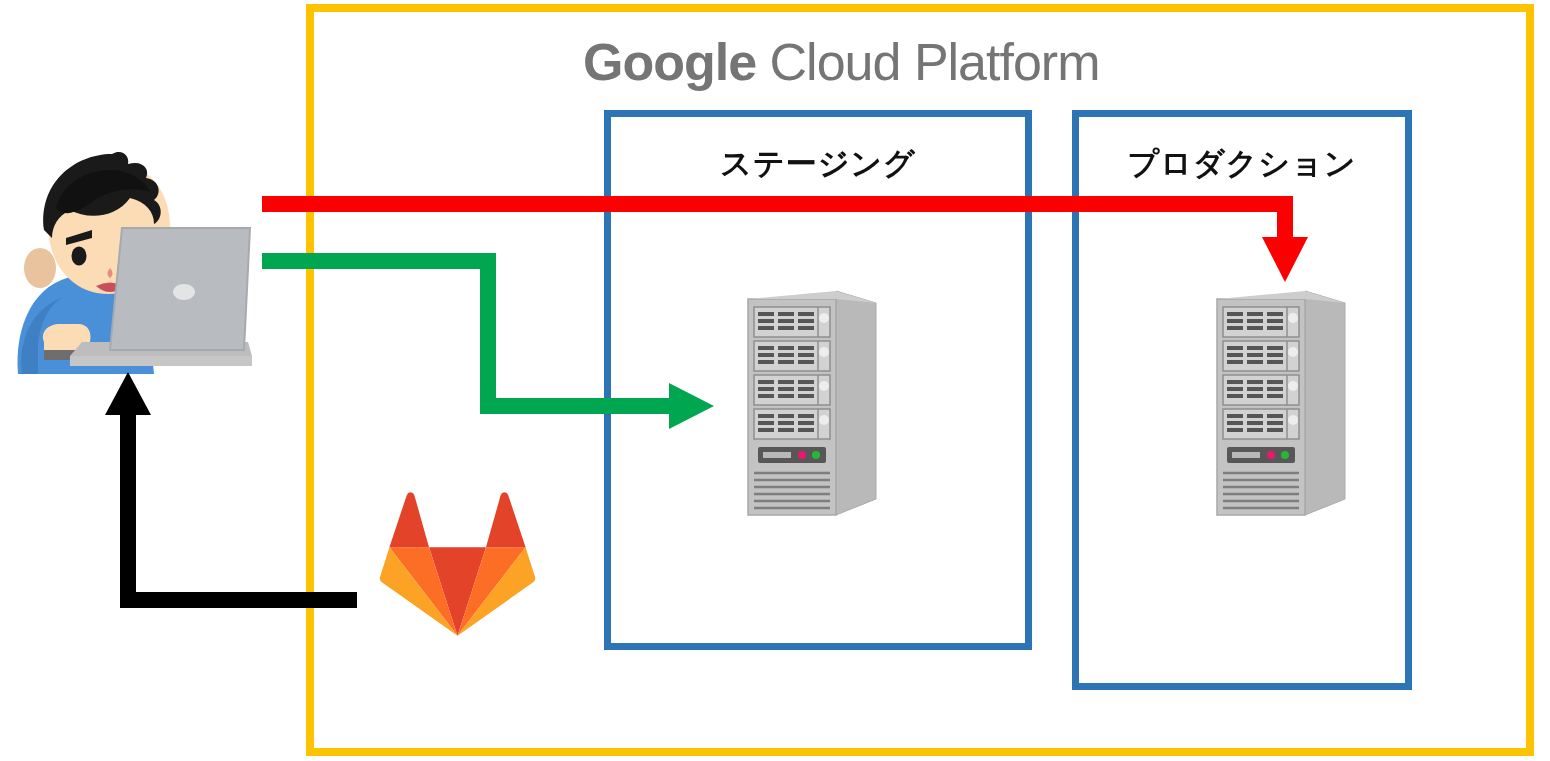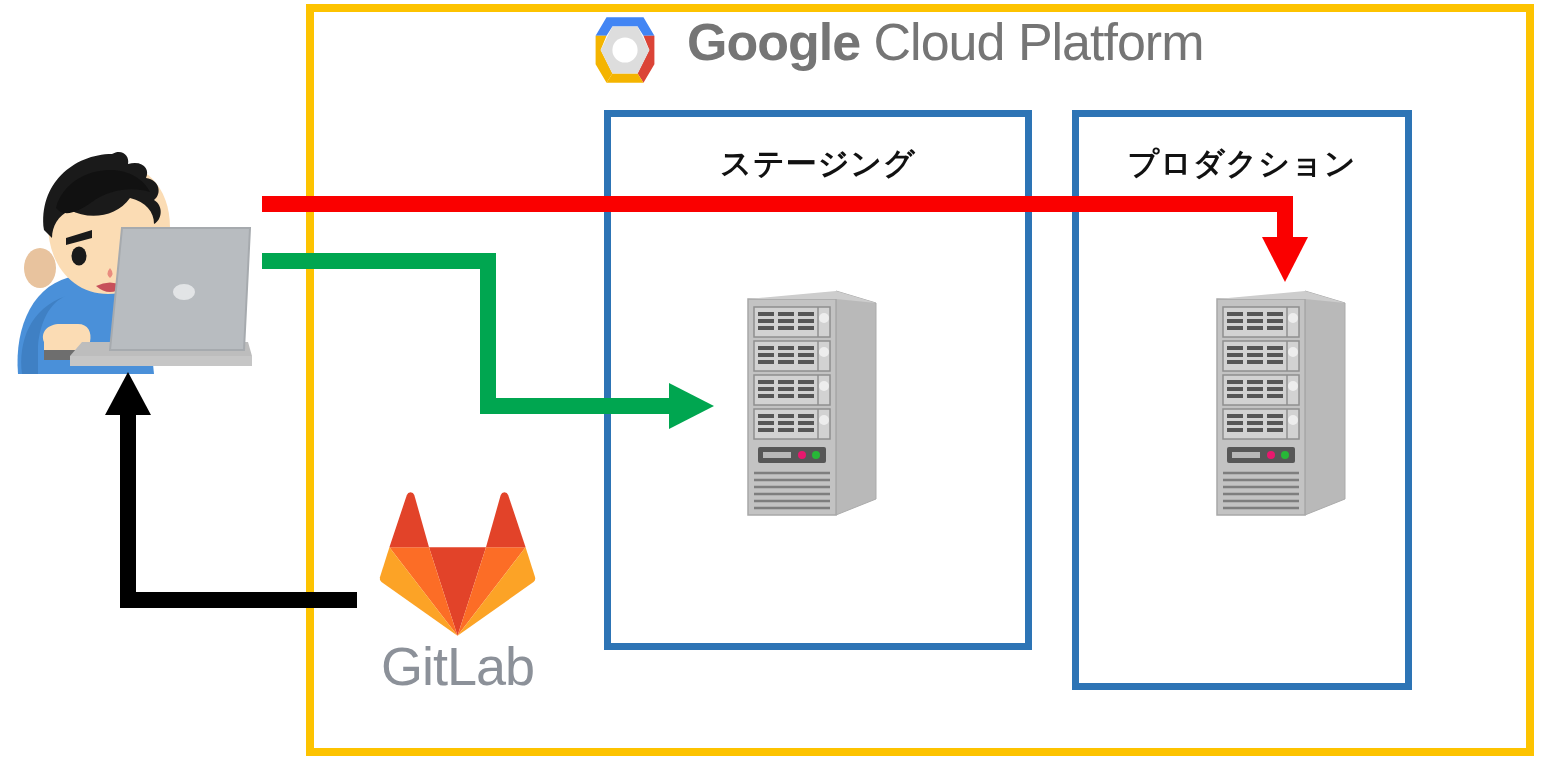--- a/index.html
+++ b/index.html
@@ -31,21 +31,23 @@
     background: transparent;
   }
 
   
   .gcp-brand {
     position: absolute;
     left: 583px;
     top: 12px;
     height: 76px;
     display: flex;
+    align-items: center;
     gap: 20px;
+    flex-direction: column;
   }
   .gcp-logo {
     width: 84px;
     height: 76px;
     display: block;
   }
   .gcp-text {
     font-size: 52px;
     color: #757575;
     letter-spacing: -1px;
@@ -282,21 +284,20 @@
   <div class="gitlab">
     <svg class="gitlab-logo" viewBox="0 0 100 96">
       <path d="M50 94 L68 38 L32 38 Z" fill="#E24329"></path>
       <path d="M50 94 L32 38 L7 38 Z" fill="#FC6D26"></path>
       <path d="M7 38 L1 57 a3 3 0 0 0 1 3 L50 94 Z" fill="#FCA326"></path>
       <path d="M7 38 L18 5 a2.5 2.5 0 0 1 4.7 0 L32 38 Z" fill="#E24329"></path>
       <path d="M50 94 L68 38 L93 38 Z" fill="#FC6D26"></path>
       <path d="M93 38 L99 57 a3 3 0 0 1 -1 3 L50 94 Z" fill="#FCA326"></path>
       <path d="M93 38 L82 5 a2.5 2.5 0 0 0 -4.7 0 L68 38 Z" fill="#E24329"></path>
     </svg>
-    <span class="gitlab-word">GitLab</span>
   </div>
 
   <svg class="connectors" viewBox="0 0 1550 761">
 
     <g>
       <path d="M262 204 L1285 204 L1285 240" stroke="#FA0000" stroke-width="16" fill="none" stroke-linecap="butt" stroke-linejoin="miter"></path>
       <path d="M1285 282 L1262 237 L1308 237 Z" fill="#FA0000"></path>
     </g>
 
     <g>

